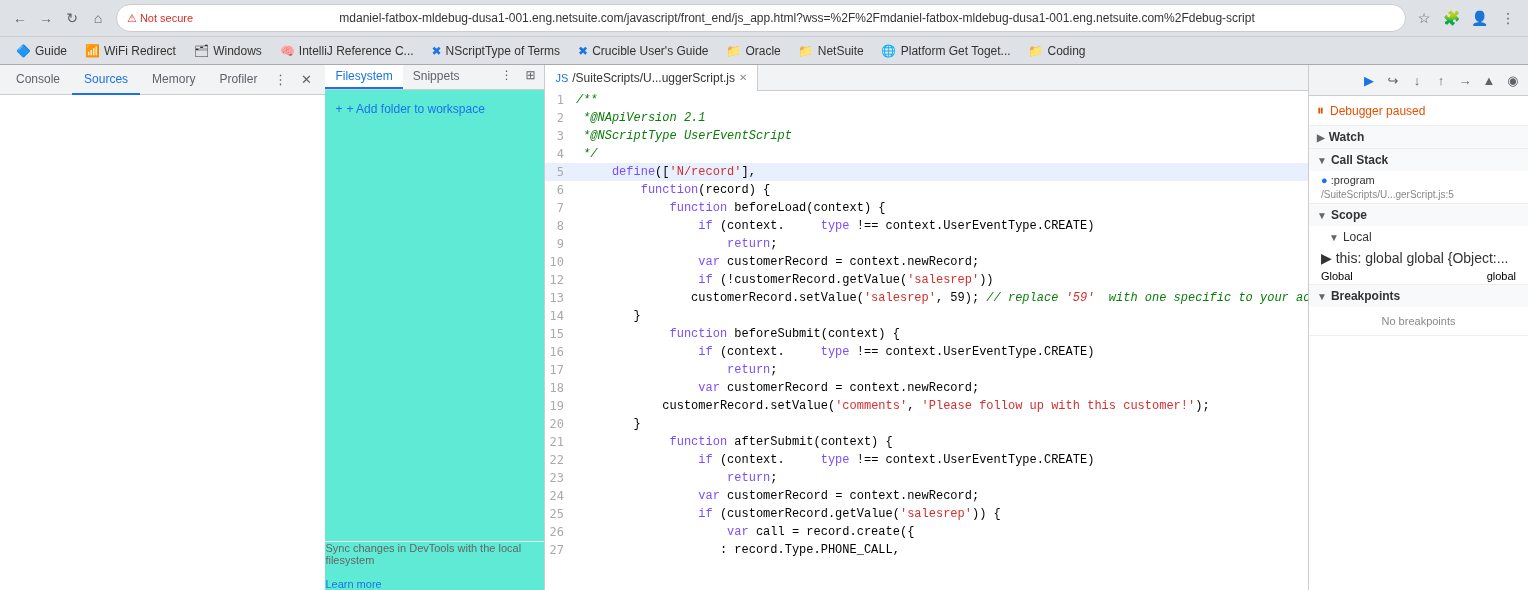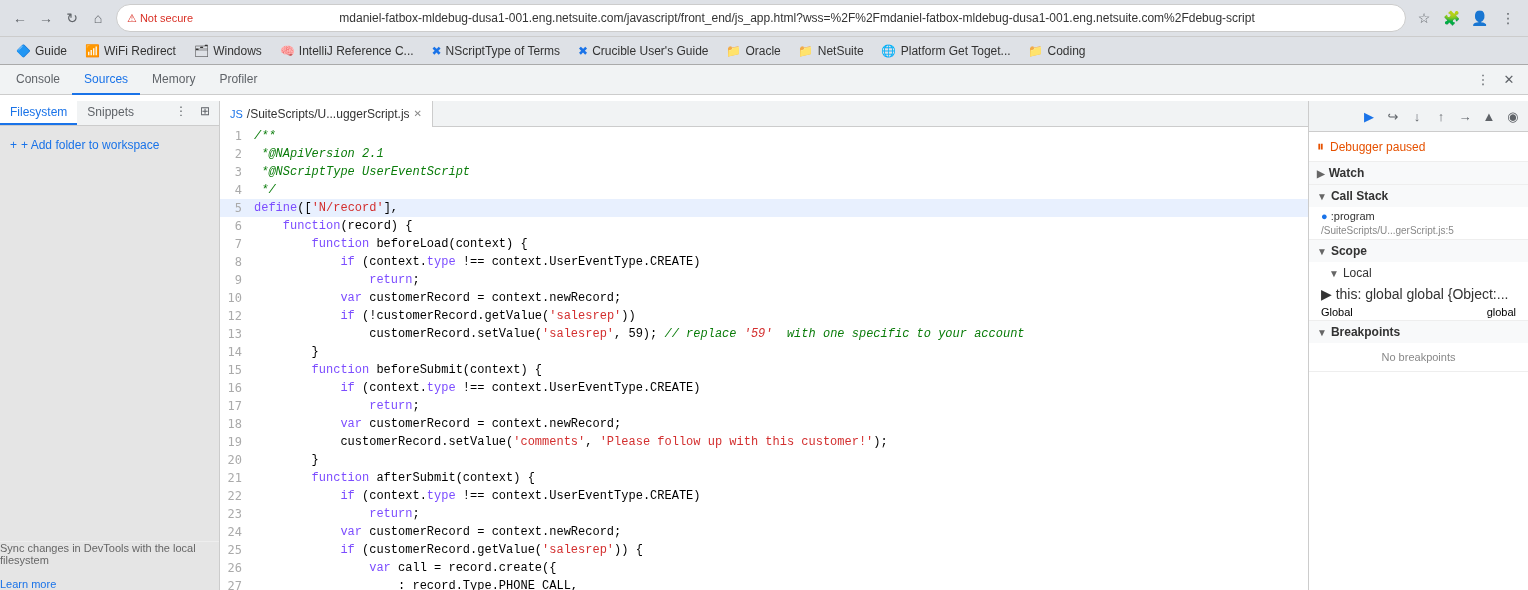--- a/index.html
+++ b/index.html
@@ -37,21 +37,21 @@
       height: 28px; overflow: hidden;
     }
     .bookmark-item {
       display: flex; align-items: center; gap: 4px;
       padding: 2px 8px; border-radius: 3px; cursor: pointer;
       white-space: nowrap; font-size: 12px; color: #333;
     }
     .bookmark-icon { font-size: 12px; }
 
     
-    .devtools { display: flex; flex-direction: column; height: calc(590px - 64px); background: #fff; border-top: 1px solid #aaa; gap: 6px; }
+    .devtools { display: flex; flex-direction: row; height: calc(590px - 64px); background: #fff; border-top: 1px solid #aaa; }
 
     
     .devtools-tabs {
       display: flex; align-items: center; background: #f1f3f4;
       border-bottom: 1px solid #ccc; height: 30px; padding: 0 4px;
     }
     .devtools-tab {
       padding: 4px 12px; cursor: pointer; font-size: 12px; color: #5f6368;
       border-bottom: 2px solid transparent; height: 30px; display: flex; align-items: center;
     }
@@ -60,21 +60,21 @@
     .devtools-tab-right {
       display: flex; align-items: center; gap: 4px; padding-right: 4px;
     }
 
     
     .devtools-body { display: flex; flex: 1; overflow: hidden; }
 
     
     .file-panel {
       width: 220px; border-right: 1px solid #ccc; display: flex; flex-direction: column;
-      background: #e5e5e5;
+      background: #5eead4;
     }
     .file-panel-tabs { display: flex; border-bottom: 1px solid #ccc; background: #f1f3f4; }
     .file-panel-tab {
       padding: 4px 10px; cursor: pointer; font-size: 12px; color: #5f6368;
       border-bottom: 2px solid transparent;
     }
     .file-panel-tab.active { color: #1a73e8; border-bottom-color: #1a73e8; background: #fff; }
     .file-panel-content { flex: 1; padding: 8px; }
     .add-folder-btn {
       display: flex; align-items: center; gap: 4px; color: #1a73e8;
@@ -105,21 +105,21 @@
       color: #aaa; font-family: monospace; font-size: 12px; user-select: none;
       vertical-align: top; line-height: 18px;
     }
     .line-code {
       font-family: 'Courier New', monospace; font-size: 12px;
       line-height: 18px; white-space: pre; padding-left: 4px;
     }
     .line-highlighted { background: #e8f0fe; }
 
     
-    .kw { color: #7c4dff; }
+    .kw { color: #7c4dff; margin-left: 36px; }
     .str { color: #d32f2f; }
     .cmt { color: #0a7c0a; font-style: italic; }
 
     
     .debug-panel {
       width: 220px; border-left: 1px solid #ccc; display: flex; flex-direction: column;
       background: #fff; overflow-y: auto;
     }
     .debug-toolbar {
       display: flex; align-items: center; gap: 2px;

